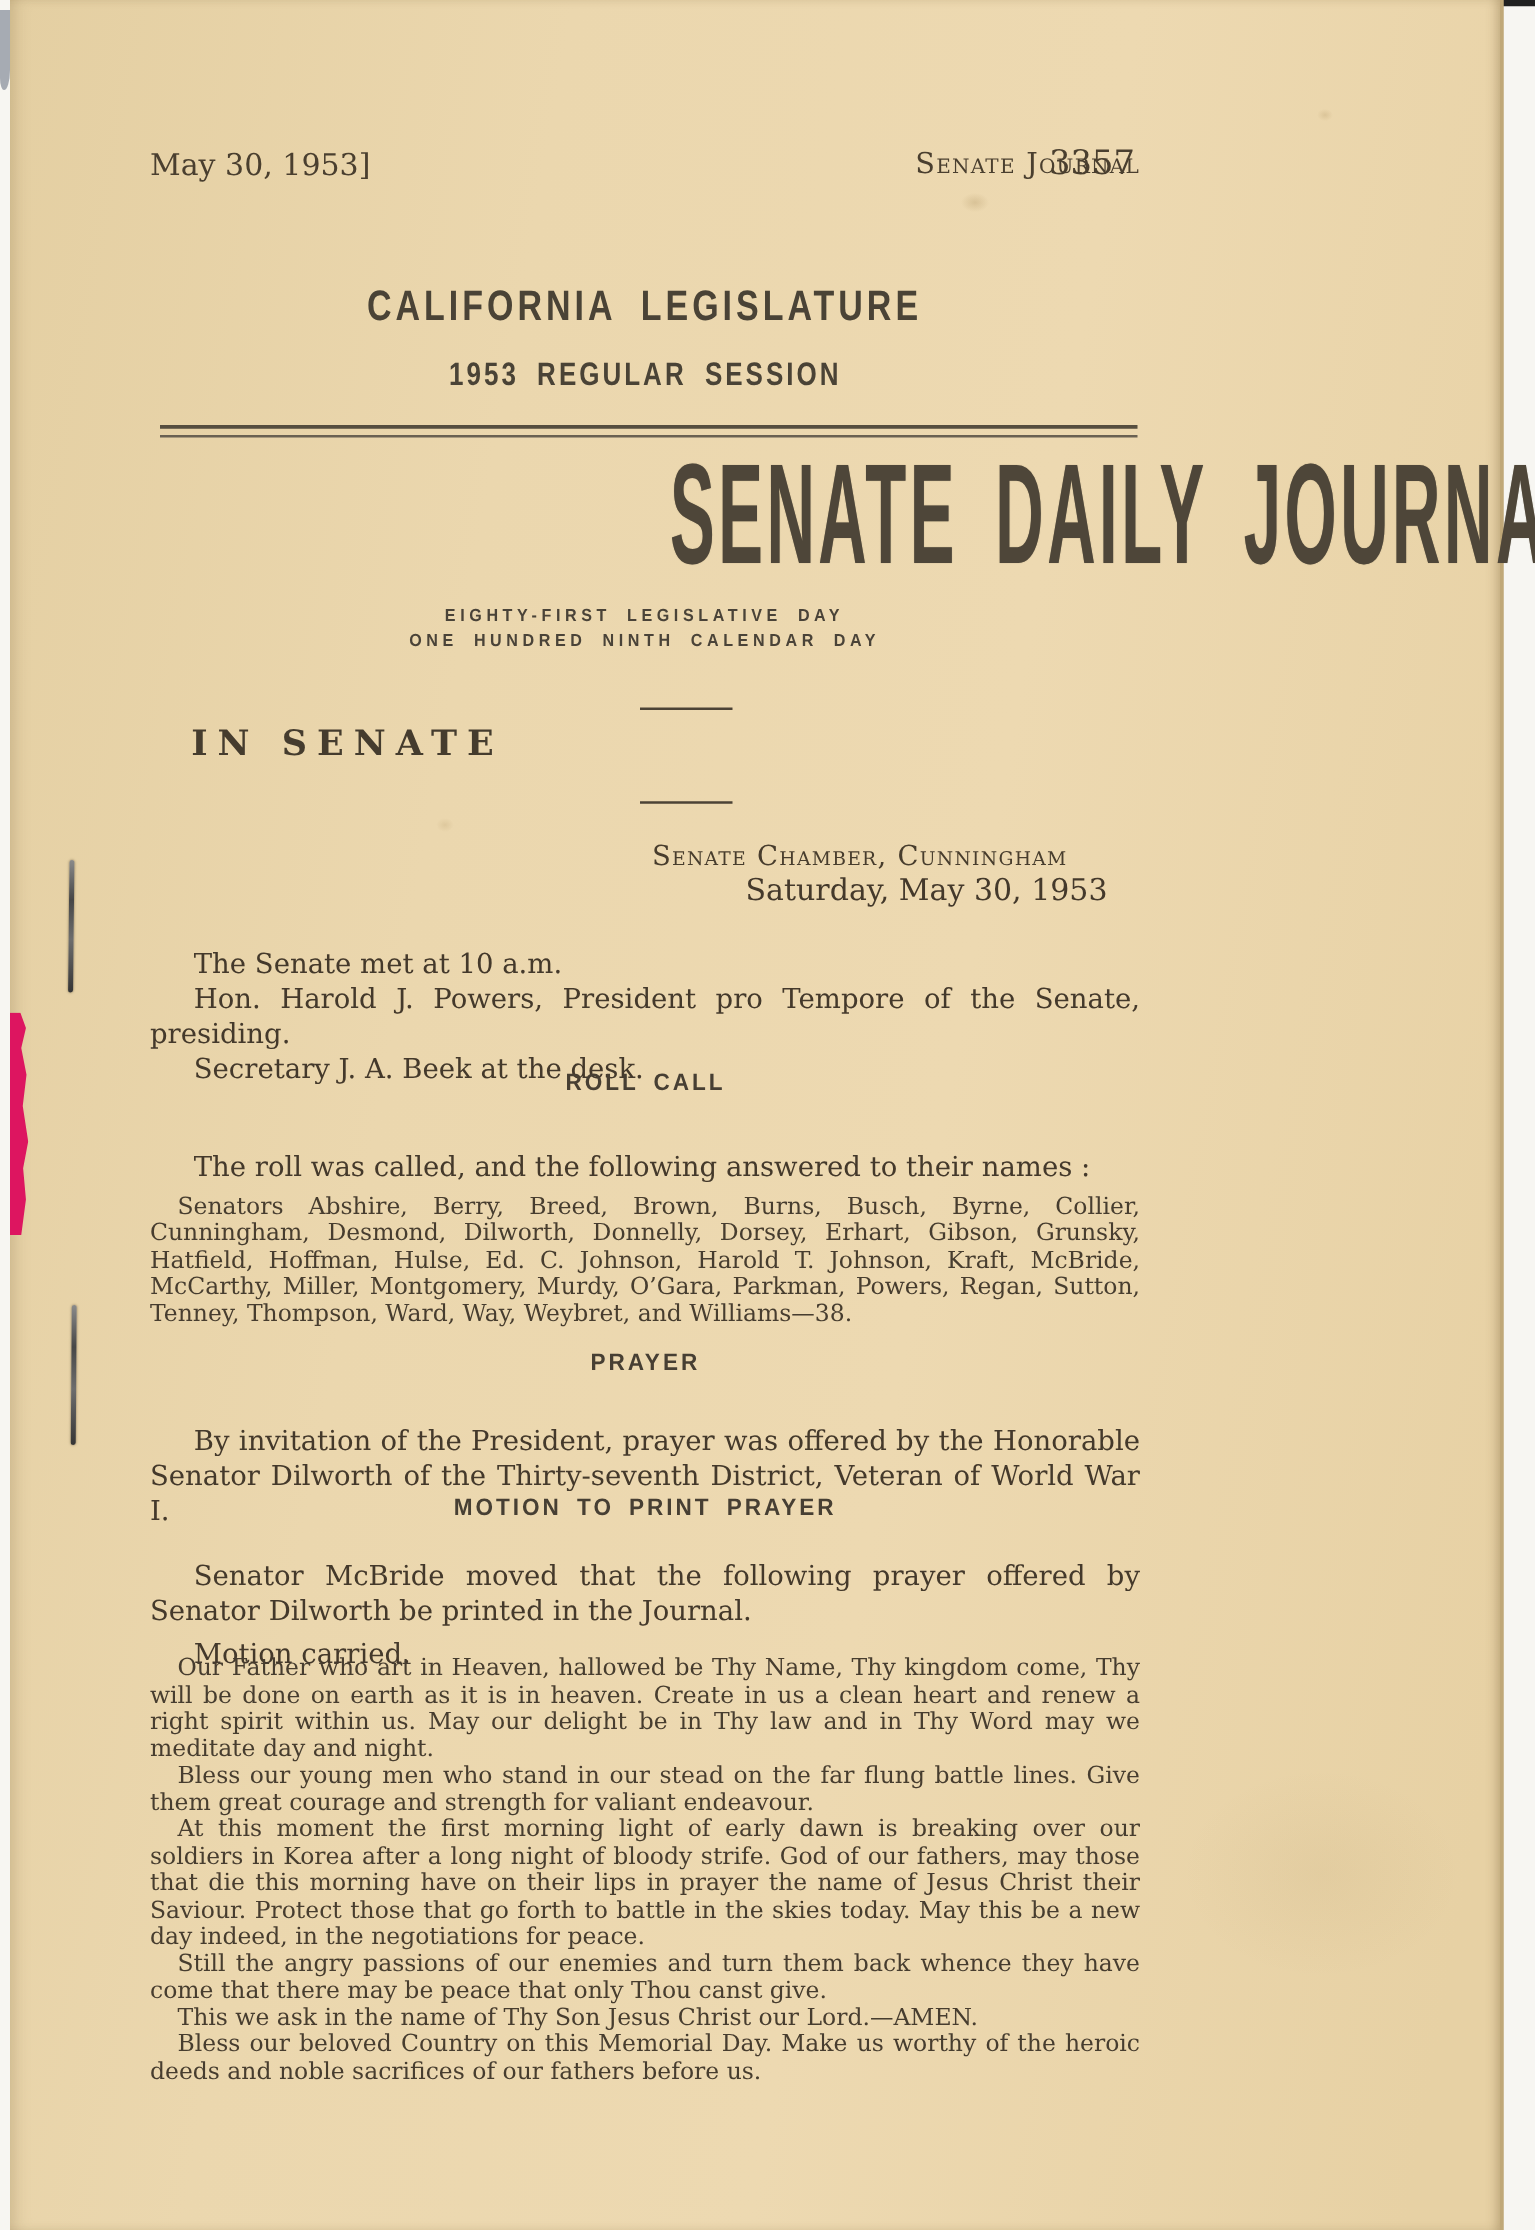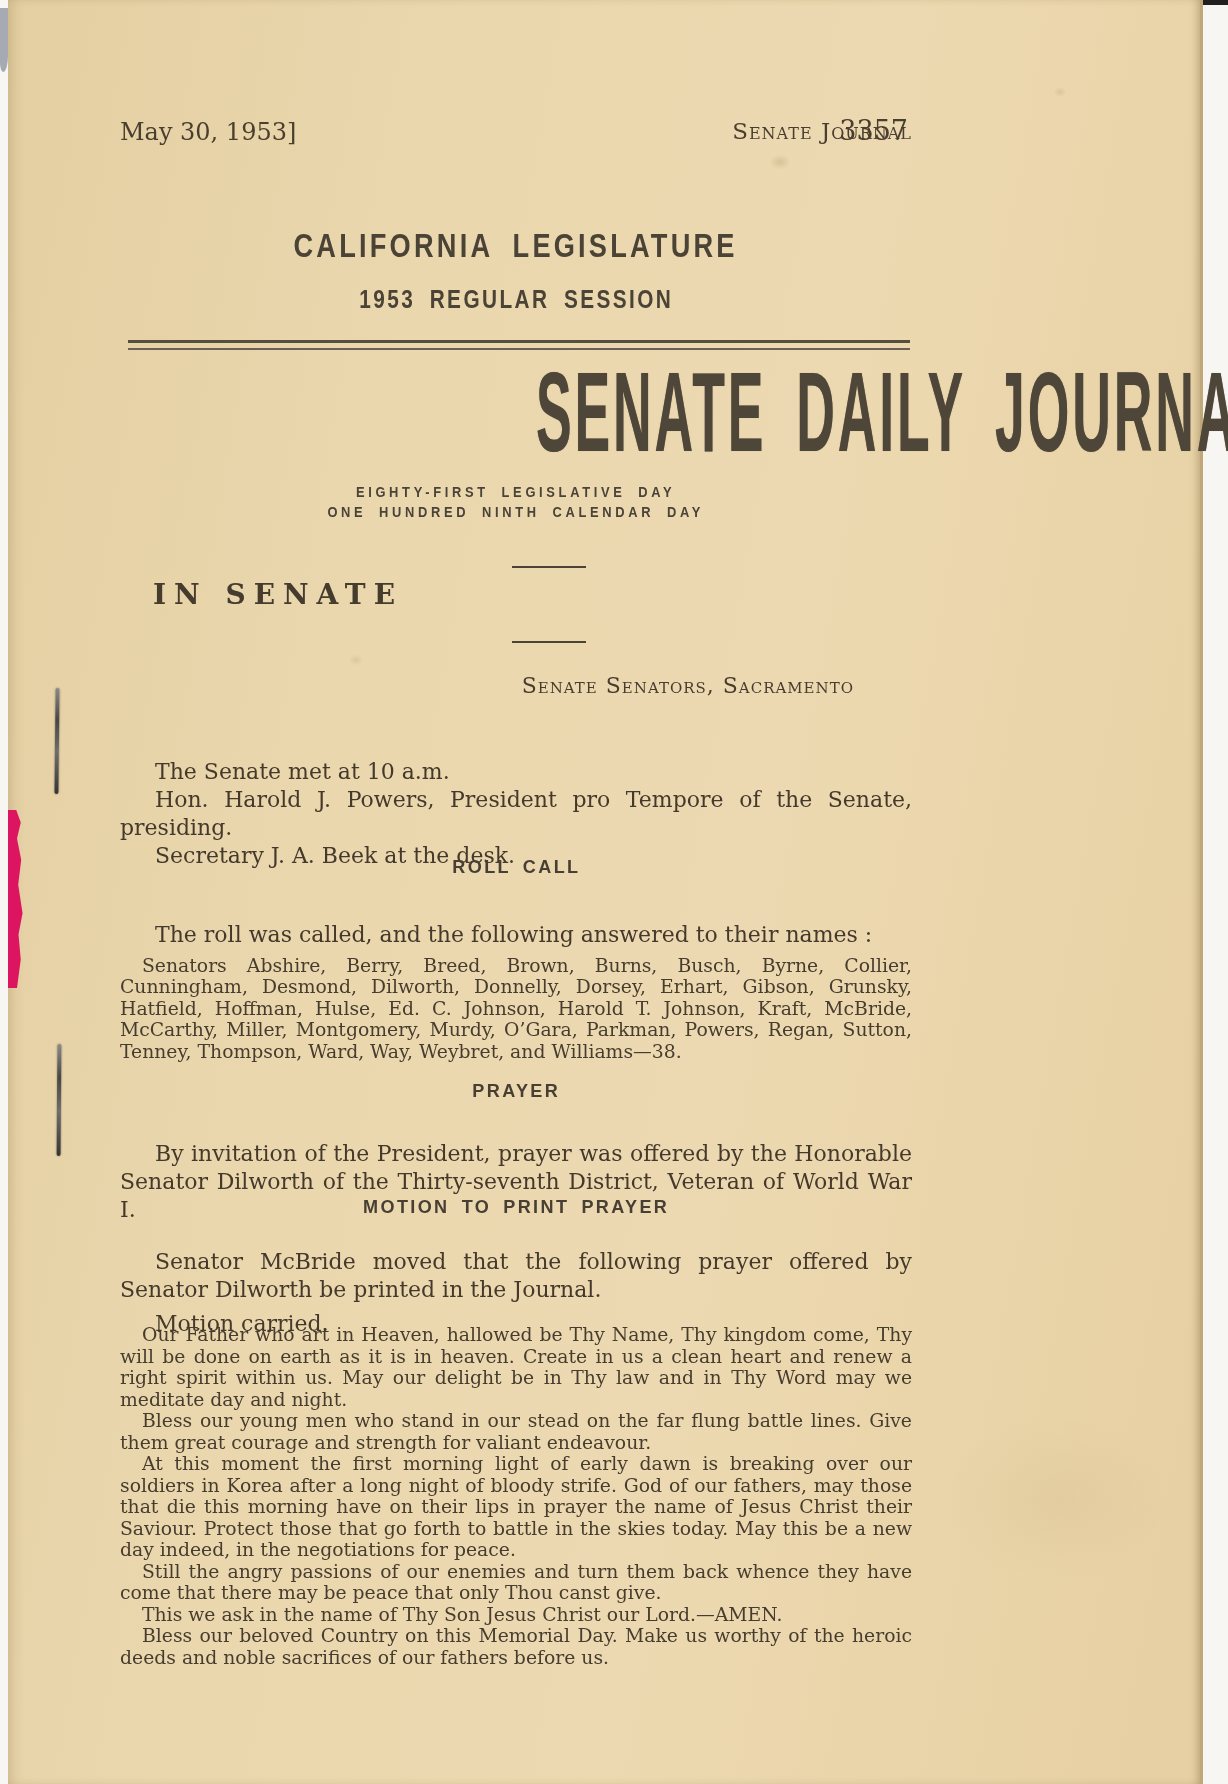--- a/index.html
+++ b/index.html
@@ -163,21 +163,22 @@
       </div>
       <div class="sub2">
         <span class="cx">ONE HUNDRED NINTH CALENDAR DAY</span>
       </div>
 
       <div class="rule-sm rule-a"></div>
       <div class="in-senate">IN SENATE</div>
       <div class="rule-sm rule-b"></div>
 
       <div class="dateline">
-        <span class="dl-place smallcaps">Senate Senators, Sacramento</span>
+        <span class="dl-place smallcaps">Senate Chamber, Cunningham</span>
+        <span class="dl-date">Saturday, May 30, 1953</span>
       </div>
 
       <p class="bodytext indent p-met">The Senate met at 10 a.m.</p>
       <p class="bodytext indent p-presiding">Hon. Harold J. Powers, President pro Tempore of the Senate, presiding.</p>
       <p class="bodytext indent p-secretary">Secretary J. A. Beek at the desk.</p>
 
       <div class="secthead h-rollcall">
         <span class="cx">ROLL CALL</span>
       </div>
       <p class="bodytext indent p-rollintro">The roll was called, and the following answered to their names :</p>

